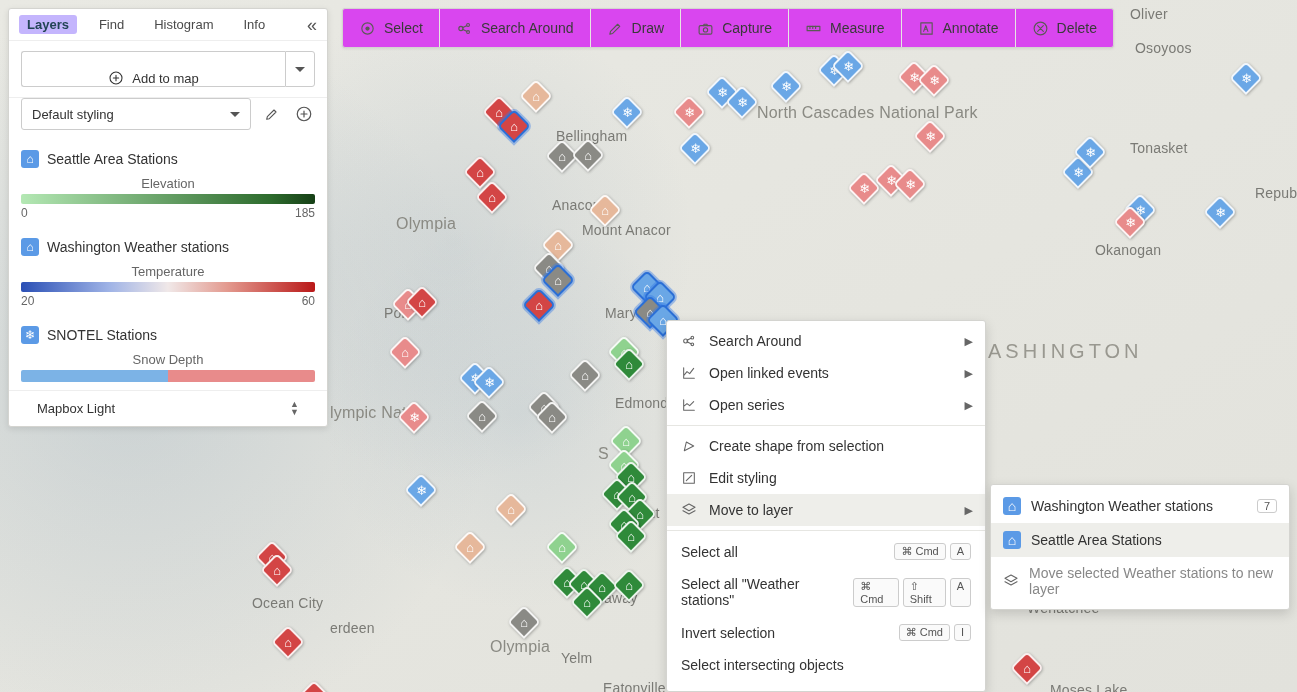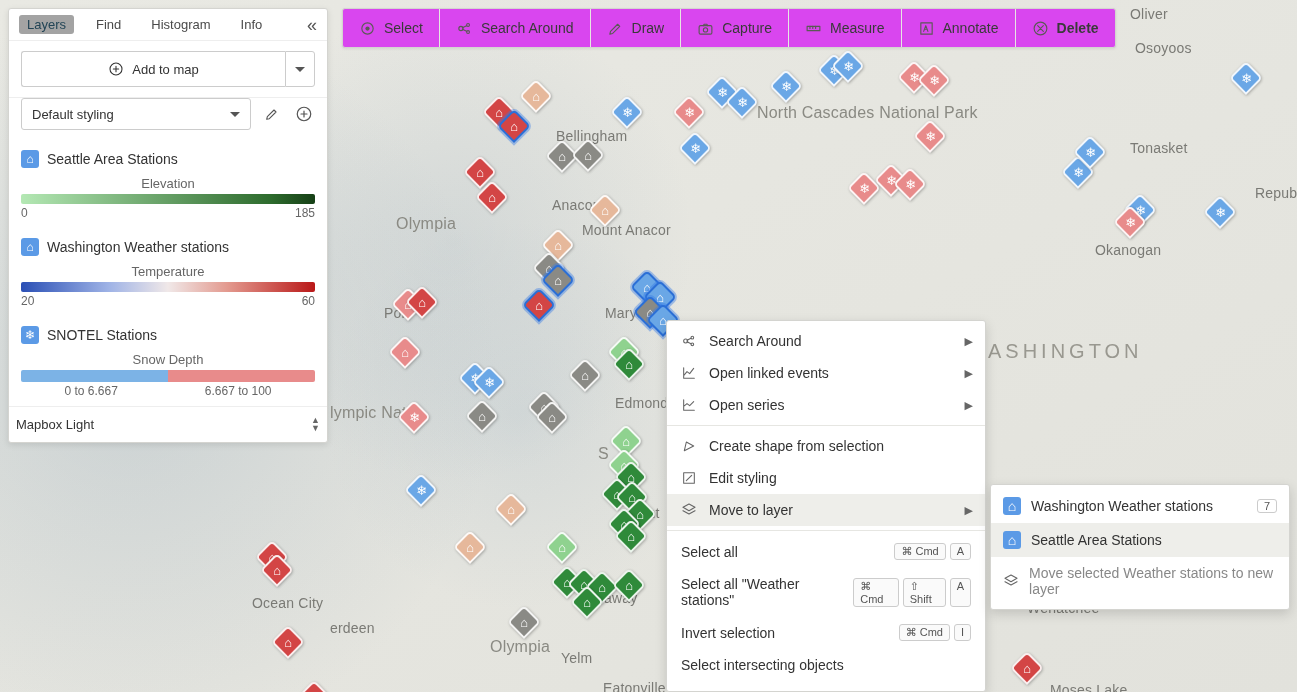--- a/index.html
+++ b/index.html
@@ -15,34 +15,34 @@
       linear-gradient(150deg, #e9e9e3 0%, #e2e2dc 100%);
       overflow:hidden;
   }
   .map-label { position:absolute; color:#7a7a75; font-size:14px; letter-spacing:.2px; white-space:nowrap; }
   .map-label.big { font-size:20px; letter-spacing:4px; color:#999890; text-transform:uppercase;}
   .map-label.med { font-size:16px; color:#8a8a83; }
 
   
   .toolbar { position:absolute; top:8px; left:342px; display:flex; background:#d946ef; border:1px solid #d4d4d0; border-radius:3px; box-shadow:0 1px 3px rgba(0,0,0,.08); height:40px; }
   .toolbar .btn { display:flex; align-items:center; gap:8px; padding:0 16px; border-right:1px solid #e6e6e2; cursor:pointer; color:#3a3a3a; font-size:14px; }
-  .toolbar .btn:last-child { border-right:none;font-weight:bold; }
+  .toolbar .btn:last-child { border-right:none; }
   .toolbar .btn svg, .toolbar .btn .ticon { width:17px; height:17px; flex:0 0 17px; color:#5a5a55; }
 
   
   .panel { position:absolute; top:8px; left:8px; width:320px; background:#fff; border:1px solid #d4d4d0; border-radius:3px; box-shadow:0 2px 6px rgba(0,0,0,.1); }
   .panel-tabs { display:flex; align-items:center; gap:14px; padding:6px 10px; border-bottom:1px solid #eee; font-size:13px; color:#4a4a4a; }
   .panel-tabs .tab { padding:2px 8px; border-radius:3px; cursor:pointer; }
-  .panel-tabs .tab.active { background:#a3a3a3; color:#245; }
+  .panel-tabs .tab.active { background:#c4b5fd; color:#245;font-weight:bold; }
   .panel-tabs .spacer { flex:1; }
   .panel-tabs .chev { font-size:18px; color:#555; cursor:pointer; line-height:1; }
 
   .panel-body { padding:10px 12px; border-bottom:1px solid #eee; }
   .addmap { display:flex; }
-  .addmap-main { flex:1; border:1px solid #ccc; border-right:none; border-radius:3px 0 0 3px; display:flex; align-items:center; justify-content:center; gap:8px; height:36px; cursor:pointer; }
+  .addmap-main { flex:1; border:1px solid #ccc; border-right:none; border-radius:3px 0 0 3px; display:flex; align-items:flex-end; justify-content:center; gap:8px; height:36px; cursor:pointer; }
   .addmap-drop { width:30px; border:1px solid #ccc; border-radius:0 3px 3px 0; display:flex; align-items:center; justify-content:center; cursor:pointer; }
   .addmap-drop::after { content:""; border:5px solid transparent; border-top-color:#555; margin-top:5px; }
 
   .saved-sec { padding:10px 12px 6px; font-size:13px; color:#555;}
   .saved-row { display:flex; gap:10px; align-items:center; padding:0 12px 10px; }
   .saved-select { flex:1; border:1px solid #ccc; border-radius:3px; height:32px; display:flex; align-items:center; justify-content:space-between; padding:0 10px; cursor:pointer; }
   .saved-select::after { content:""; border:5px solid transparent; border-top-color:#555; margin-top:5px; }
   .icon-btn { width:22px; height:22px; color:#555; display:flex; align-items:center; justify-content:center; cursor:pointer; }
 
   .objects-hdr { background:#ecece8; color:#666; padding:6px 10px; font-size:11px; font-weight:600; letter-spacing:.5px; display:flex; justify-content:space-between; align-items:center; border-top:1px solid #e0e0dc; border-bottom:1px solid #e0e0dc;}
@@ -54,21 +54,21 @@
   .legend-label { text-align:center; color:#666; font-size:13px; margin-bottom:3px; }
   .legend-bar { height:10px; border-radius:2px; }
   .legend-bar.elev { background:linear-gradient(90deg,#b4e8b4,#2d6b2d 85%, #163f16);}
   .legend-bar.temp { background:linear-gradient(90deg,#2a4fb5,#9fb3e6 30%, #f0e8e8 50%, #e39a8f 70%, #b91818);}
   .legend-bar.snow { display:flex; height:12px; }
   .legend-bar.snow .seg1{ flex:1; background:#7cb3e6; border-radius:2px 0 0 2px;}
   .legend-bar.snow .seg2{ flex:1; background:#e88b8b; border-radius:0 2px 2px 0;}
   .legend-ticks { display:flex; justify-content:space-between; color:#666; font-size:12px; margin-top:2px;}
   .legend-ticks.center { justify-content:space-around; }
 
-  .basemap-row { border-top:1px solid #eee; padding:10px 7px; display:flex; justify-content:space-between; align-items:center; cursor:pointer; }
+  .basemap-row { border-top:1px solid #eee; padding:10px 28px; display:flex; justify-content:space-between; align-items:center; cursor:pointer; }
   .basemap-row .updown { display:flex; flex-direction:column; font-size:9px; color:#666; line-height:.8;}
   
   
   .ctx { position:absolute; top:320px; left:666px; width:320px; background:#fff; border:1px solid #d4d4d0; box-shadow:0 4px 12px rgba(0,0,0,.15); border-radius:3px; padding:4px 0 0; max-height:372px; overflow:hidden; }
   .ctx .row { display:flex; align-items:center; gap:12px; padding:8px 14px; cursor:pointer; font-size:14px; position:relative; color:#333;}
   .ctx .row:hover, .ctx .row.hl { background:#eeeeea; }
   .ctx .row .ico { width:16px; height:16px; flex:0 0 16px; color:#666; display:flex; align-items:center; justify-content:center;}
   .ctx .row .chev { position:absolute; right:12px; font-size:11px; color:#666;}
   .ctx hr { border:none; border-top:1px solid #e6e6e2; margin:4px 0; }
   .ctx .kbd { margin-left:auto; display:flex; gap:4px; }
@@ -617,24 +617,20 @@
     <div class="layer-title">
       <div class="layer-icon blue">❄</div>
       <span>SNOTEL Stations</span>
     </div>
     <div class="legend">
       <div class="legend-label">Snow Depth</div>
       <div class="legend-bar snow">
           <div class="seg1"></div>
           <div class="seg2"></div>
         </div>
-      <div class="legend-ticks center">
-          <span>0 to 6.667</span>
-          <span>6.667 to 100</span>
-        </div>
     </div>
   </div>
 
   <div class="basemap-row">
     <span>Mapbox Light</span>
     <div class="updown">
         <span>▲</span>
         <span>▼</span>
       </div>
   </div>

